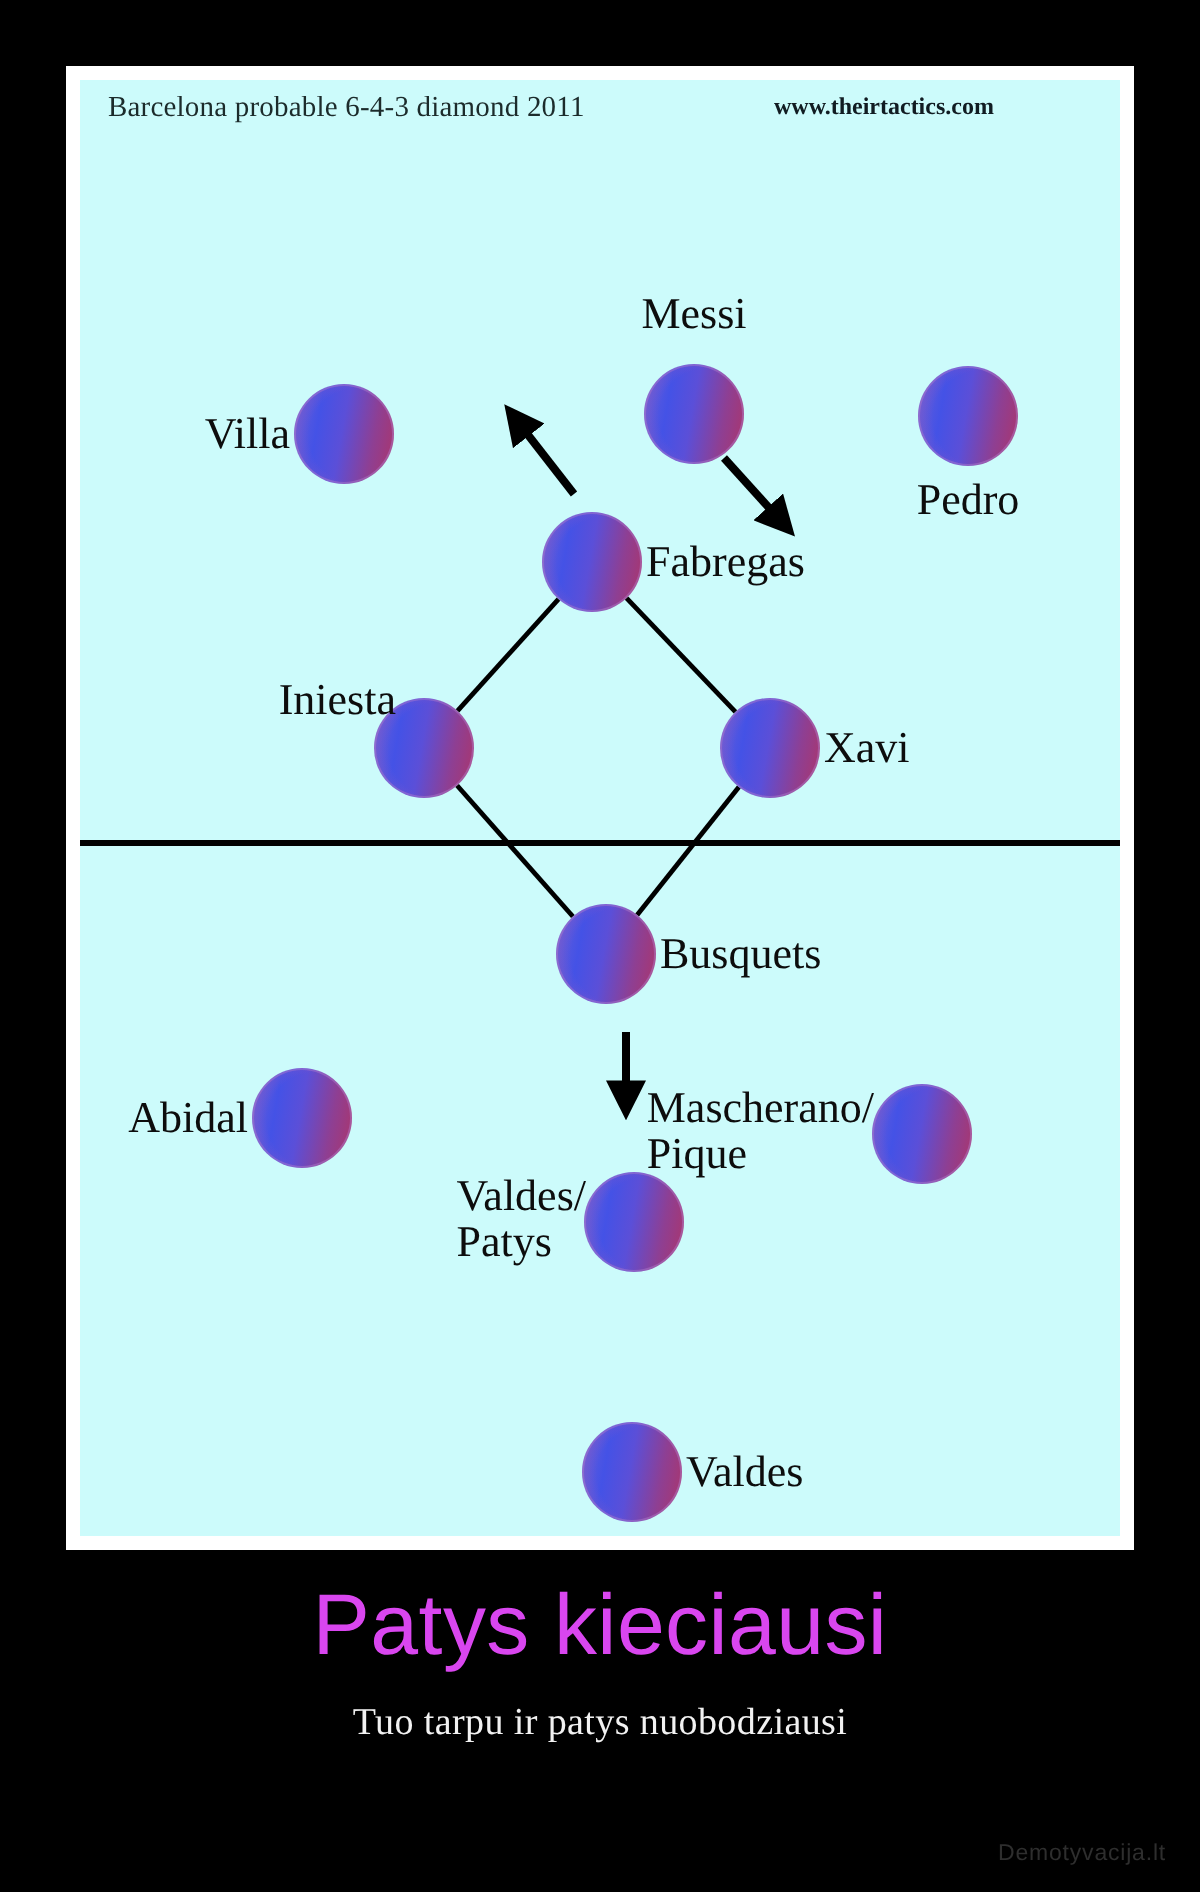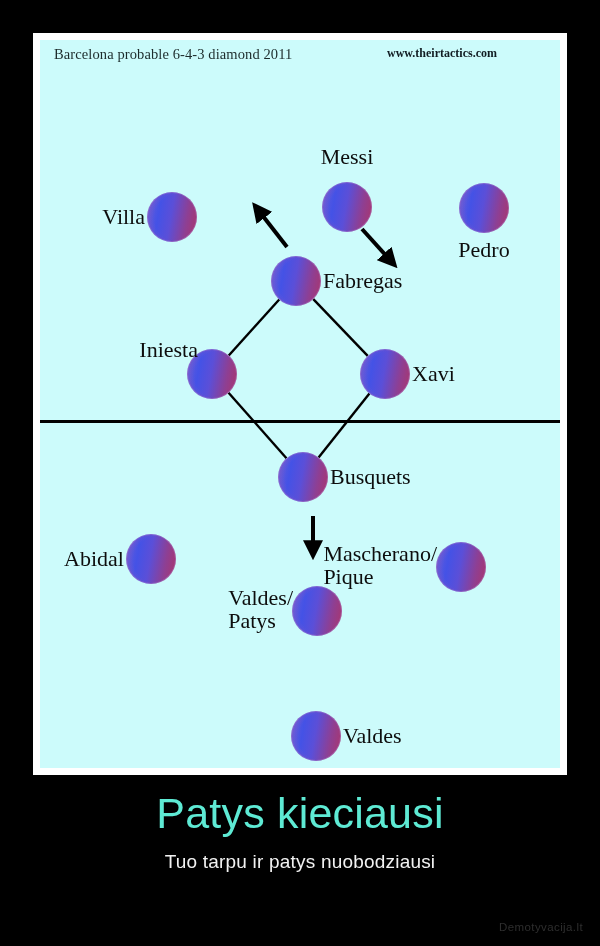--- a/index.html
+++ b/index.html
@@ -161,26 +161,26 @@
   .caption {
     position: absolute;
     left: 0;
     top: 790px;
     width: 600px;
     text-align: center;
   }
   .caption-title {
     font-family: "Liberation Sans", sans-serif;
     font-size: 43px;
-    color: #5eead4;
+    color: #d946ef;
     line-height: 1.1;
     letter-spacing: .2px;
   }
   .caption-sub {
-    font-family: Liberation Sans, sans-serif;
+    font-family: Liberation Serif, serif;
     font-size: 19px;
     color: #f2f2f2;
     margin-top: 14px;
     letter-spacing: .2px;
   }
   .footer-mark {
     position: absolute;
     right: 17px;
     bottom: 13px;
     font-family: "Liberation Sans", sans-serif;

